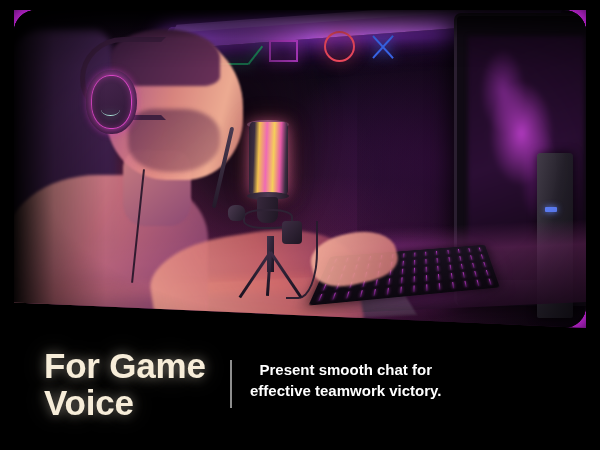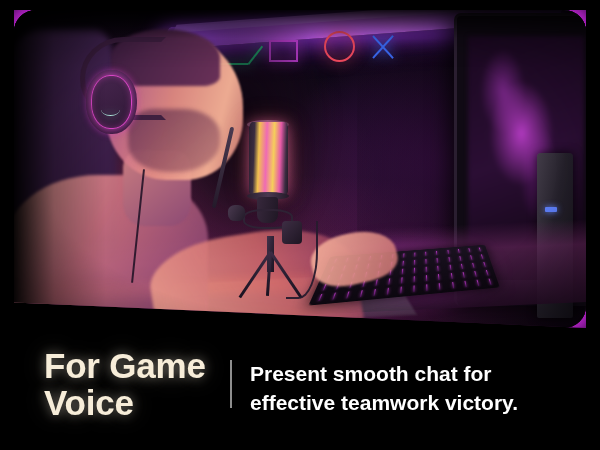--- a/index.html
+++ b/index.html
@@ -424,25 +424,26 @@
   }
   #divider {
     position:absolute;
     left:230px; top:20px;
     width:2px; height:48px;
     background:#8e8e8e;
   }
   #subtext {
     position:absolute;
     left:250px; top:20px;
-    font-size:21px;
+    font-size:15px;
     font-weight:bold;
     line-height:1.38;
     color:#ffffff;
     white-space:pre-line;
+    text-align:center;
   }
 </style>
 </head>
 <body>
 
 <div id="banner">
 
   <div id="panel-glow"></div>
 
   <div id="photo-panel">

